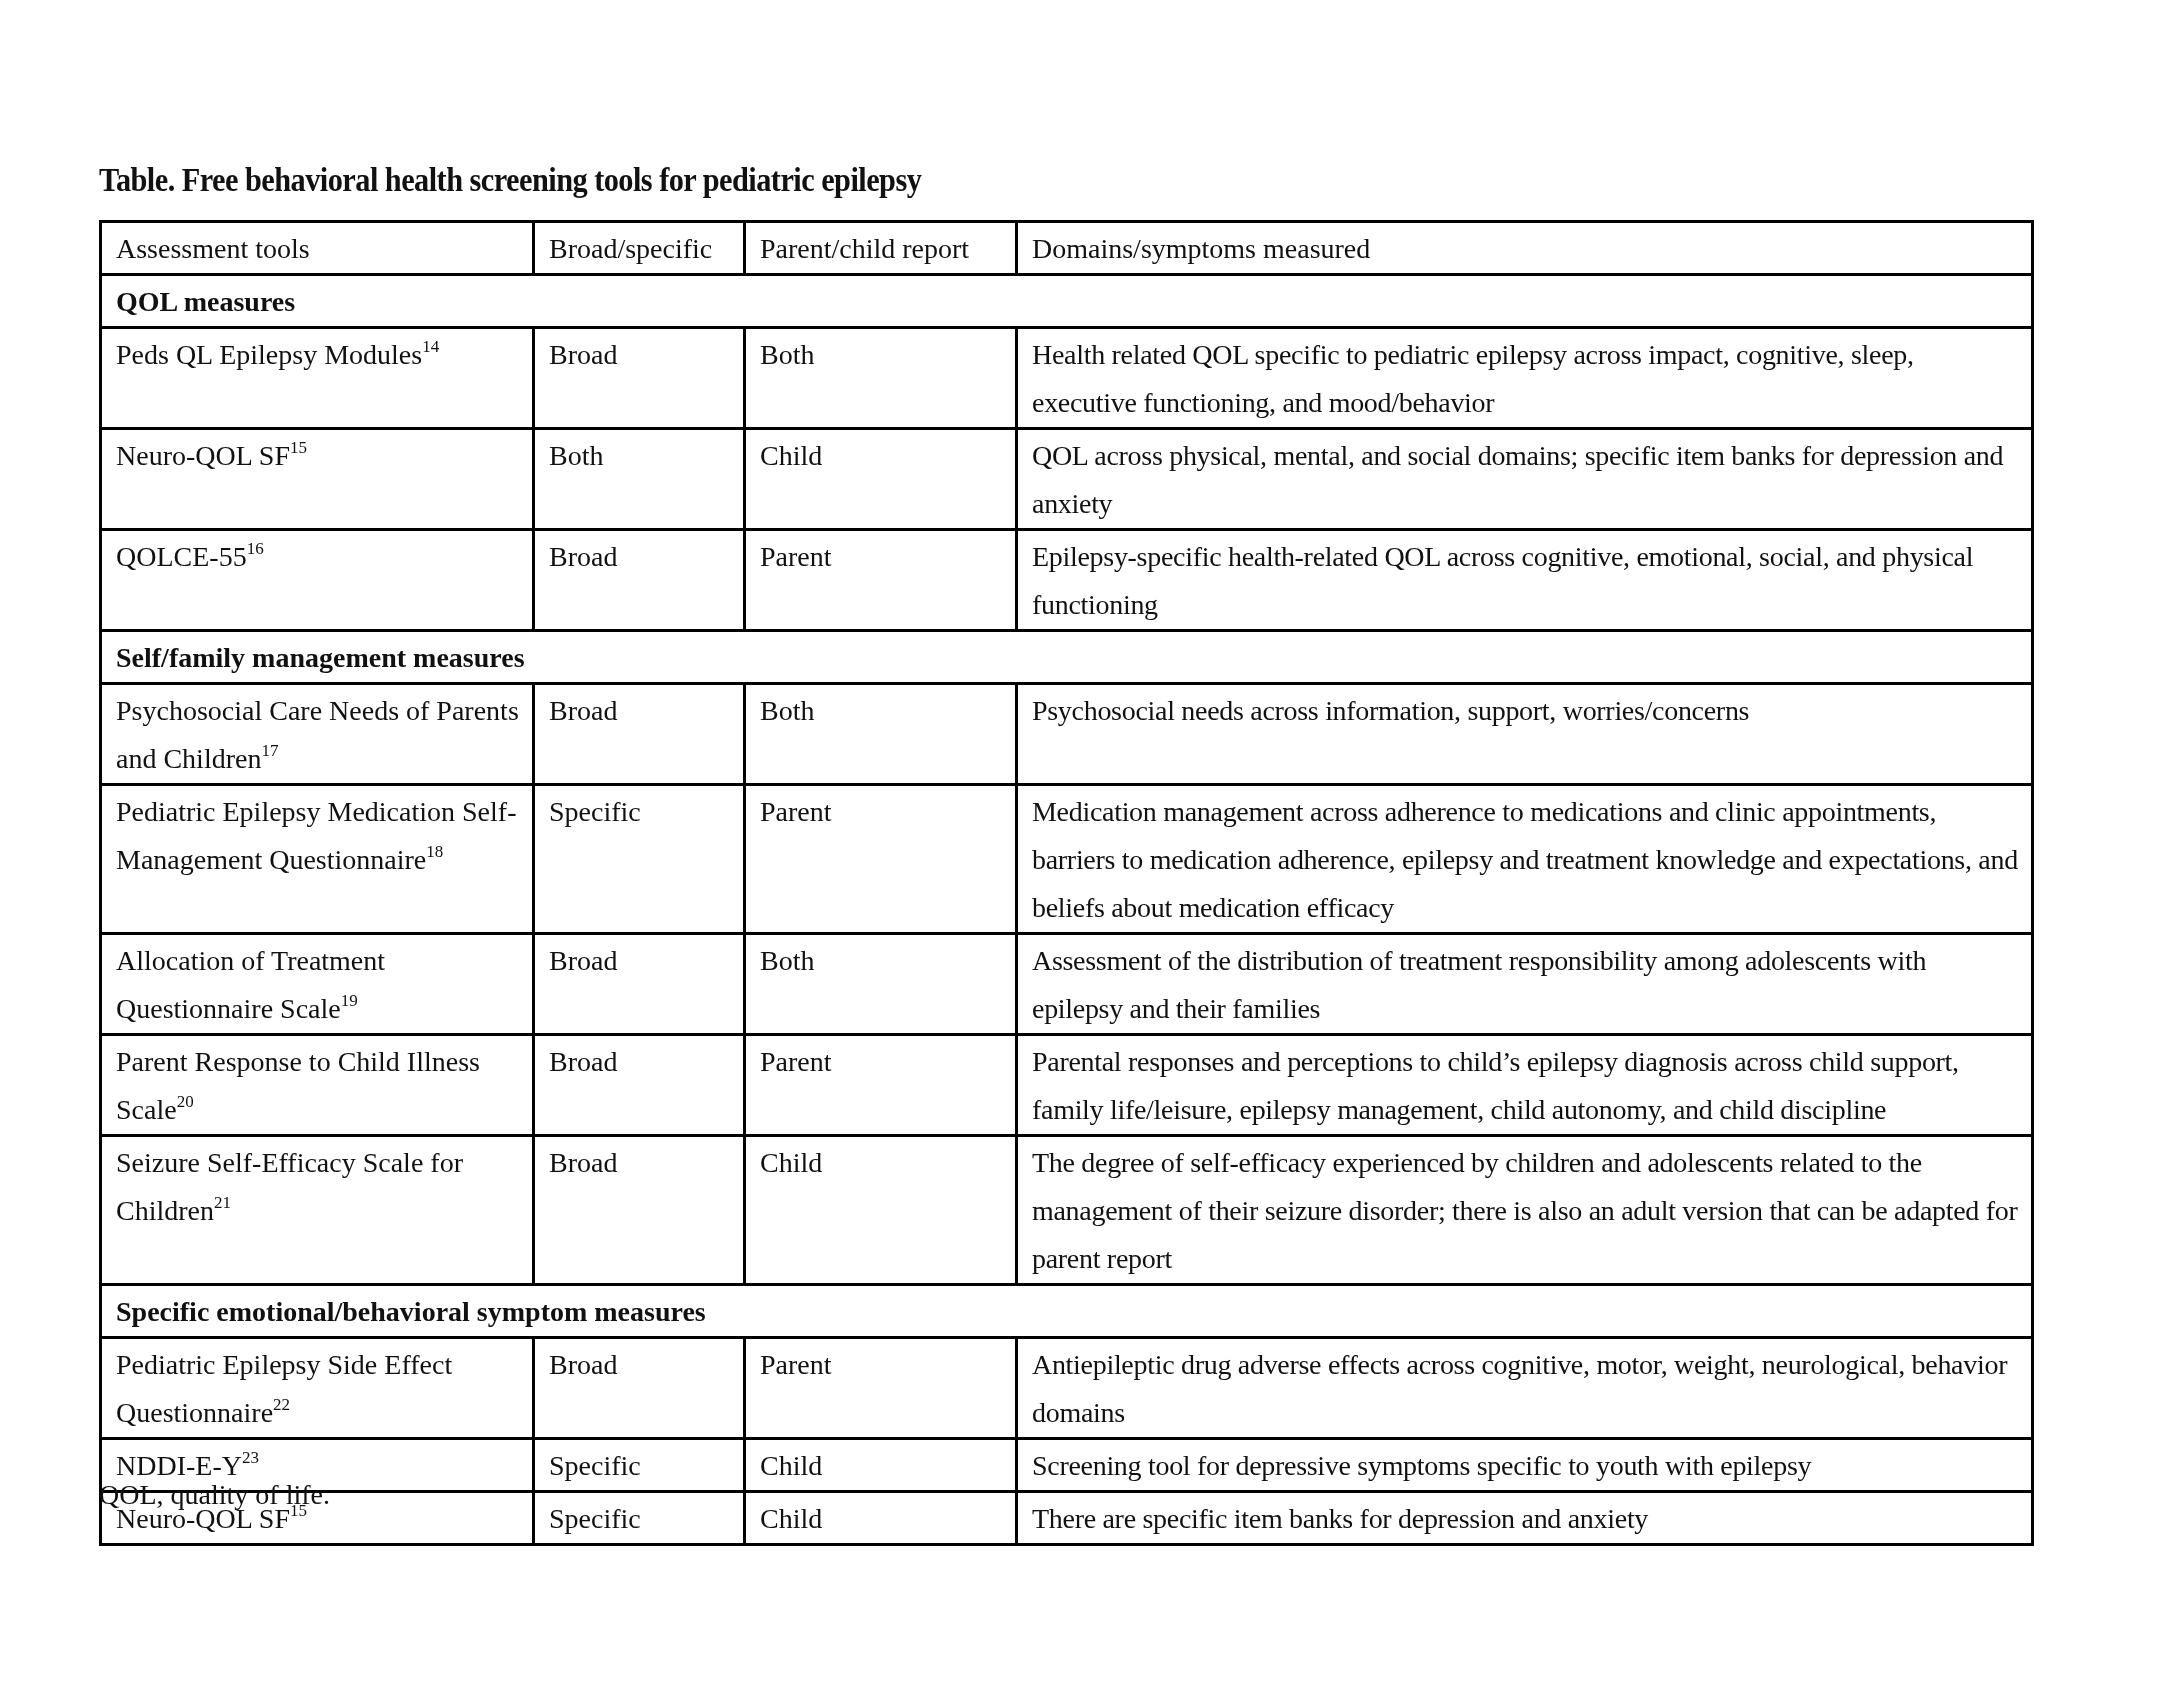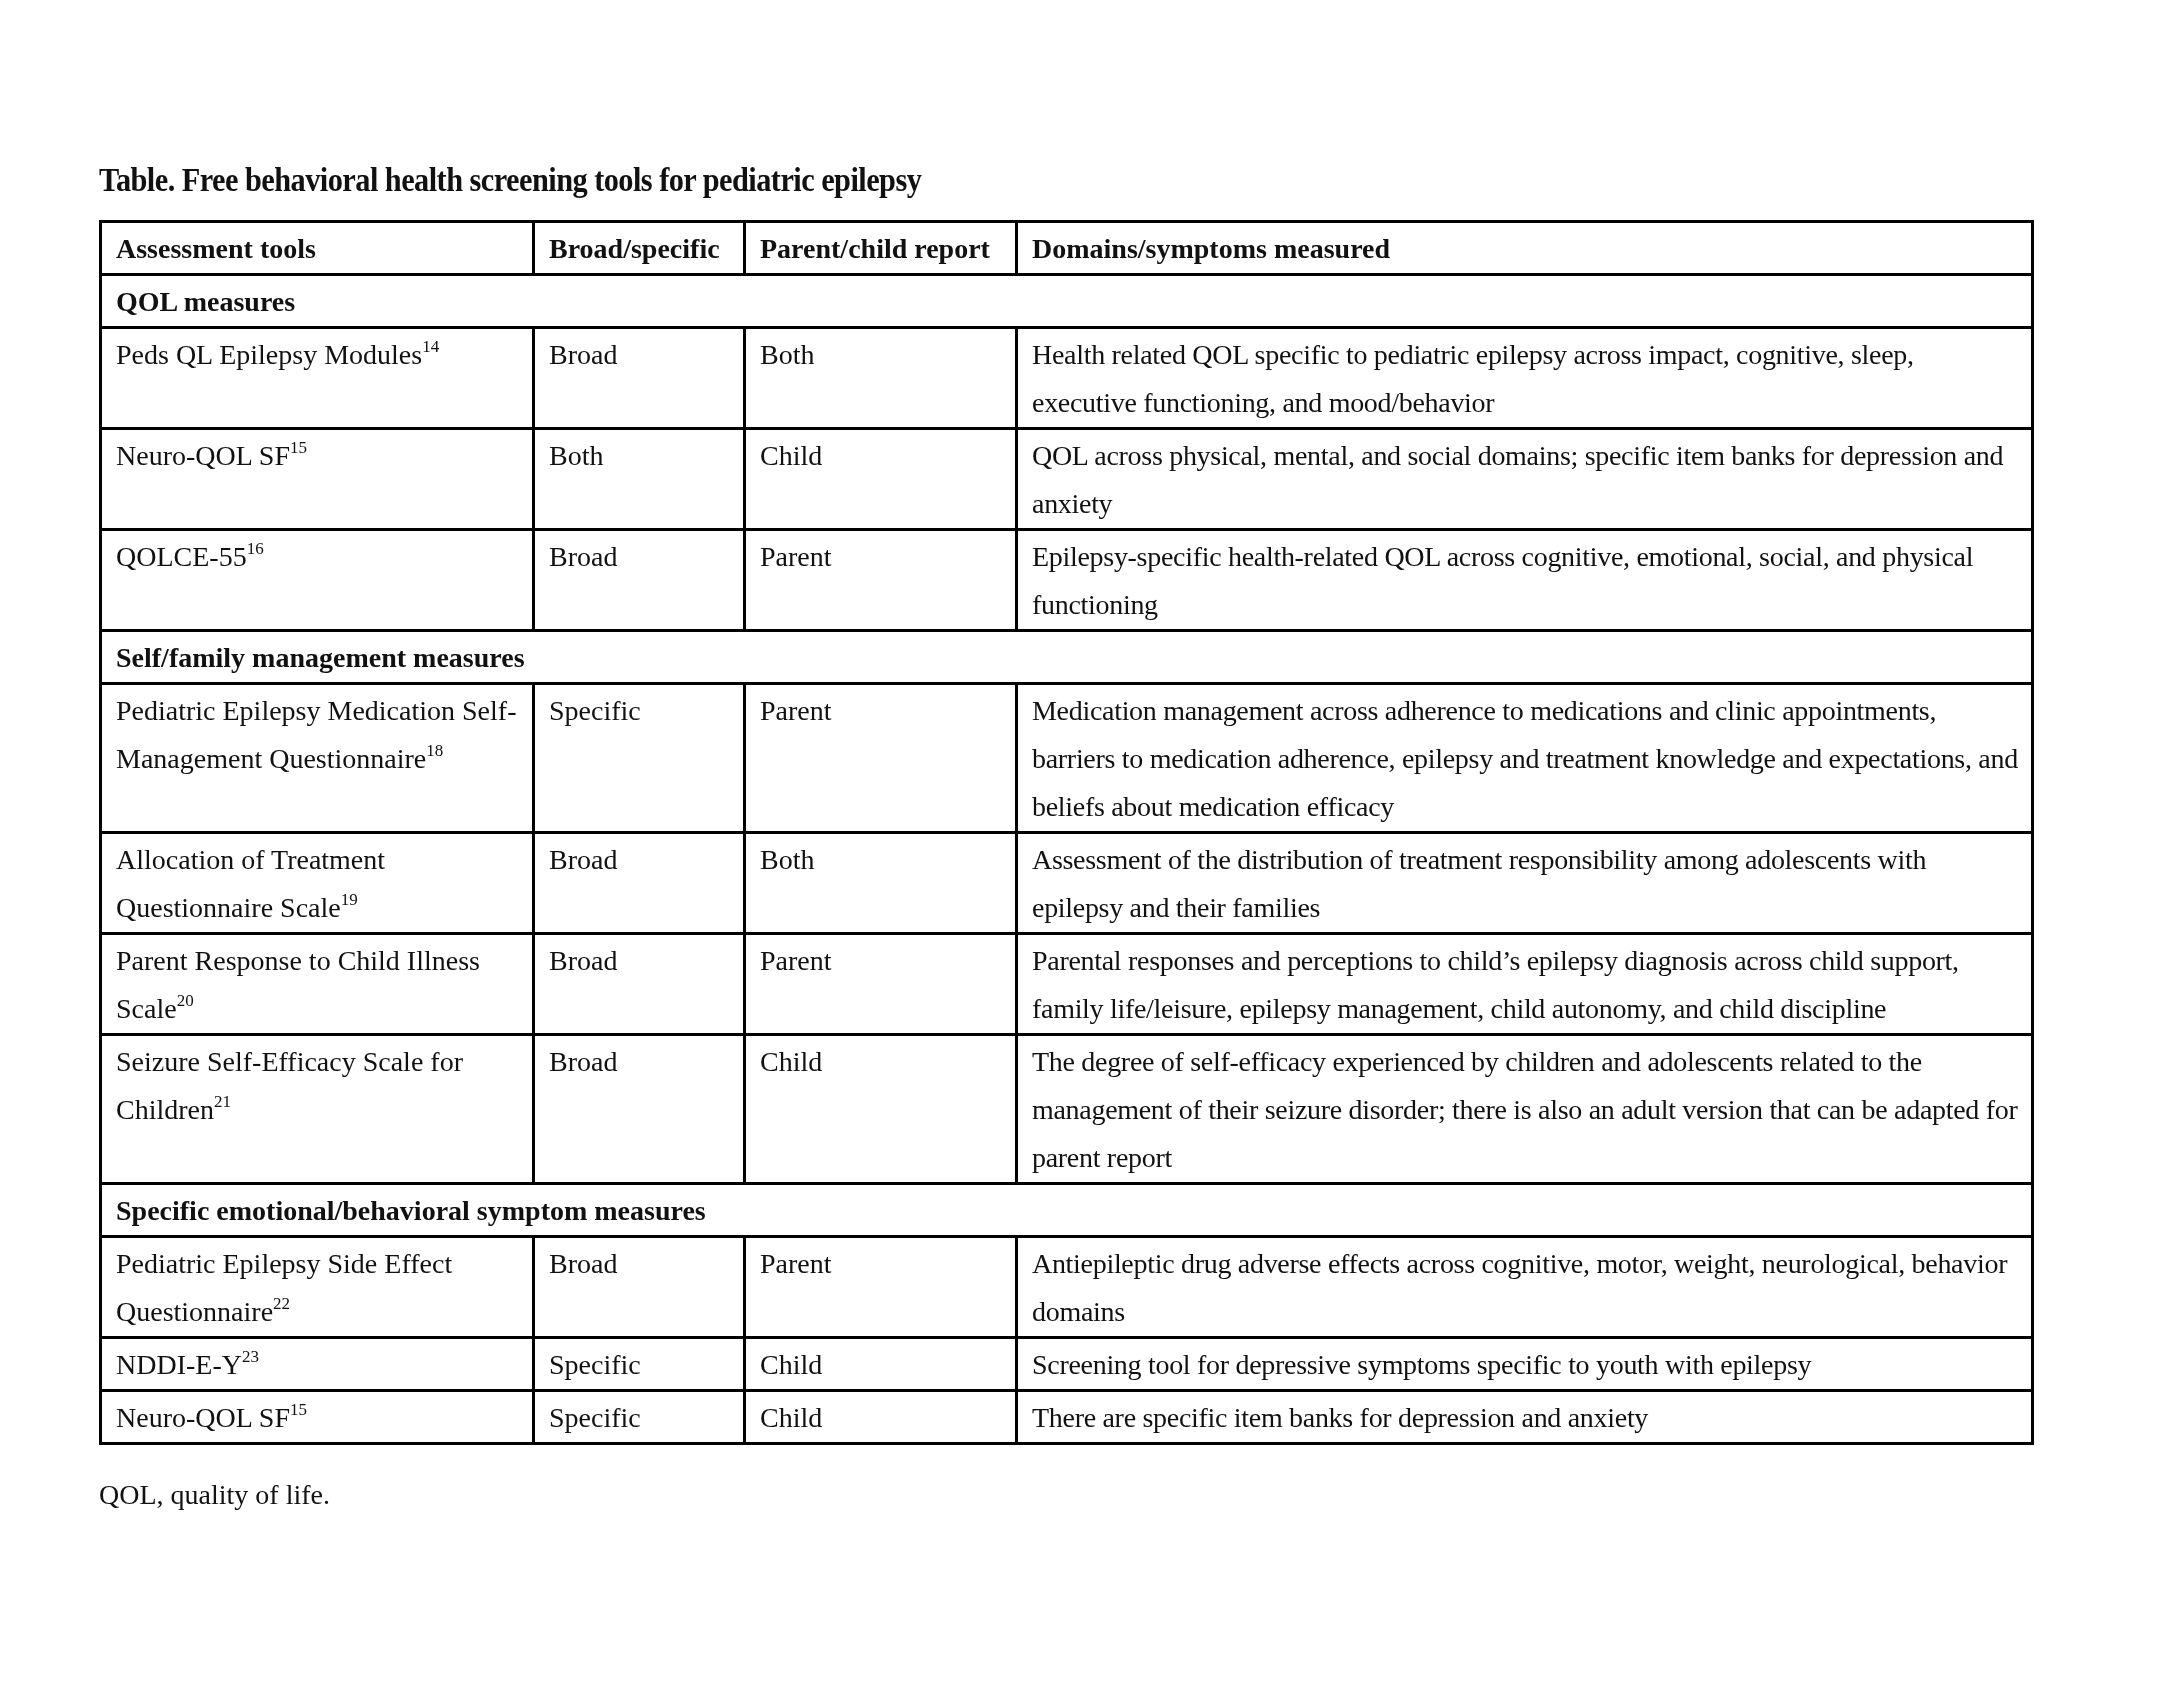--- a/index.html
+++ b/index.html
@@ -4,21 +4,21 @@
 <style>
   html, body { margin: 0; padding: 0; background: #ffffff; }
   body { width: 2178px; height: 1683px; position: relative; overflow: hidden;
          font-family: "Liberation Serif", "DejaVu Serif", serif; color: #111; }
   .title { position: absolute; left: 99px; top: 162px; font-size: 33px; font-weight: bold;
            letter-spacing: -0.6px; white-space: nowrap; transform: scaleX(0.92); transform-origin: left top; }
   table.main { position: absolute; left: 99px; top: 220px; width: 1932px; border-collapse: collapse;
                table-layout: fixed; }
   table.main td, table.main th { border: 3px solid #000; vertical-align: top; padding: 0;
                font-size: 28px; line-height: 48px; text-align: left; }
-  table.main th { font-weight: bold; height: 43px; }
+  table.main th { font-weight: normal; height: 43px; }
   .cell { padding: 2px 12px 0 14px; }
   .c1 { width: 433px; } .c2 { width: 211px; } .c3 { width: 272px; } .c4 { width: 1016px; }
   .sec td { font-weight: bold; height: 43px; }
   .r2 td { height: 91px; } .r3 td { height: 139px; } .r1 td { height: 44px; border-radius: 10px; }
   sup { font-size: 17px; line-height: 0; vertical-align: 0; position: relative; top: -12px; margin-top: 25px; }
   .domtext { letter-spacing: -0.3px; }
   .foot { position: absolute; left: 99px; top: 1479px; font-size: 28px; white-space: nowrap; }
 </style>
 </head>
 <body>
@@ -96,20 +96,34 @@
       <td>
           <div class="cell domtext">Epilepsy-specific health-related QOL across cognitive, emotional, social, and physical functioning</div>
         </td>
     </tr>
 
     <tr class="sec">
       <td colspan="4">
           <div class="cell">Self/family management measures</div>
         </td>
     </tr>
+    <tr class="r2">
+      <td>
+          <div class="cell"><span>Psychosocial Care Needs of Parents and Children</span><sup>17</sup></div>
+        </td>
+      <td>
+          <div class="cell">Broad</div>
+        </td>
+      <td>
+          <div class="cell">Both</div>
+        </td>
+      <td>
+          <div class="cell domtext">Psychosocial needs across information, support, worries/concerns</div>
+        </td>
+    </tr>
     <tr class="r3">
       <td>
           <div class="cell"><span>Pediatric Epilepsy Medication Self-Management Questionnaire</span><sup>18</sup></div>
         </td>
       <td>
           <div class="cell">Specific</div>
         </td>
       <td>
           <div class="cell">Parent</div>
         </td>

